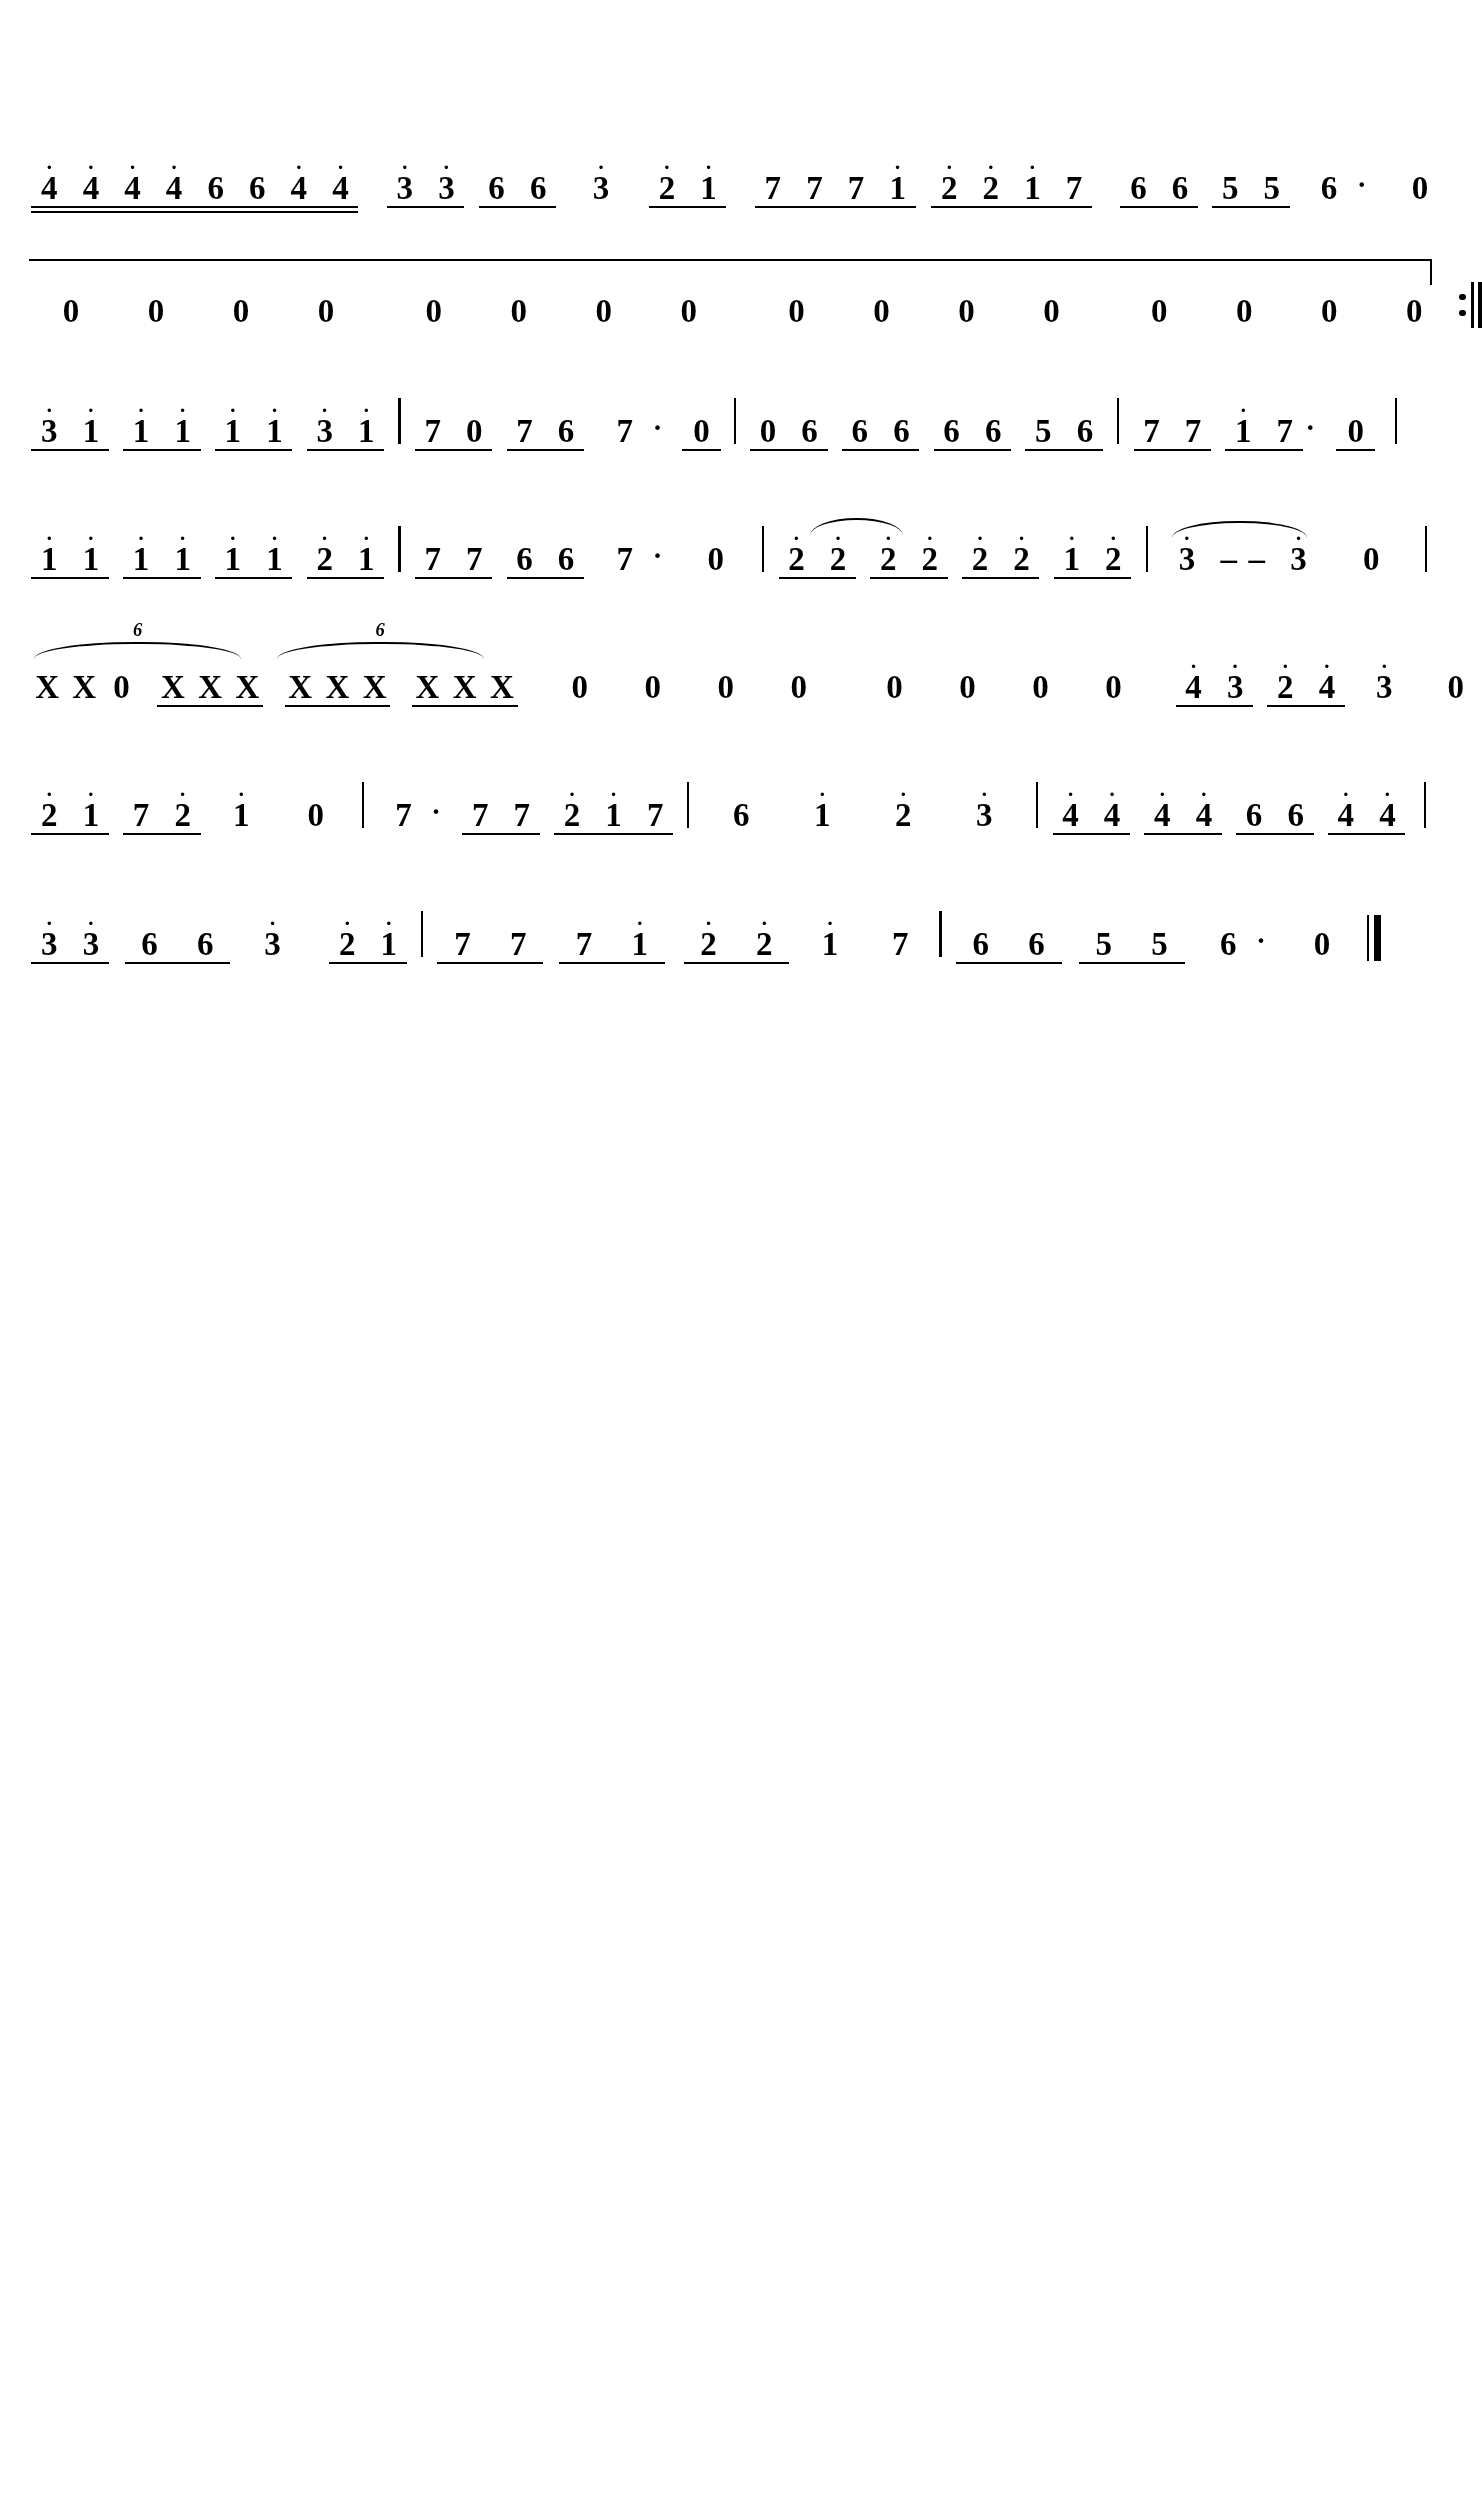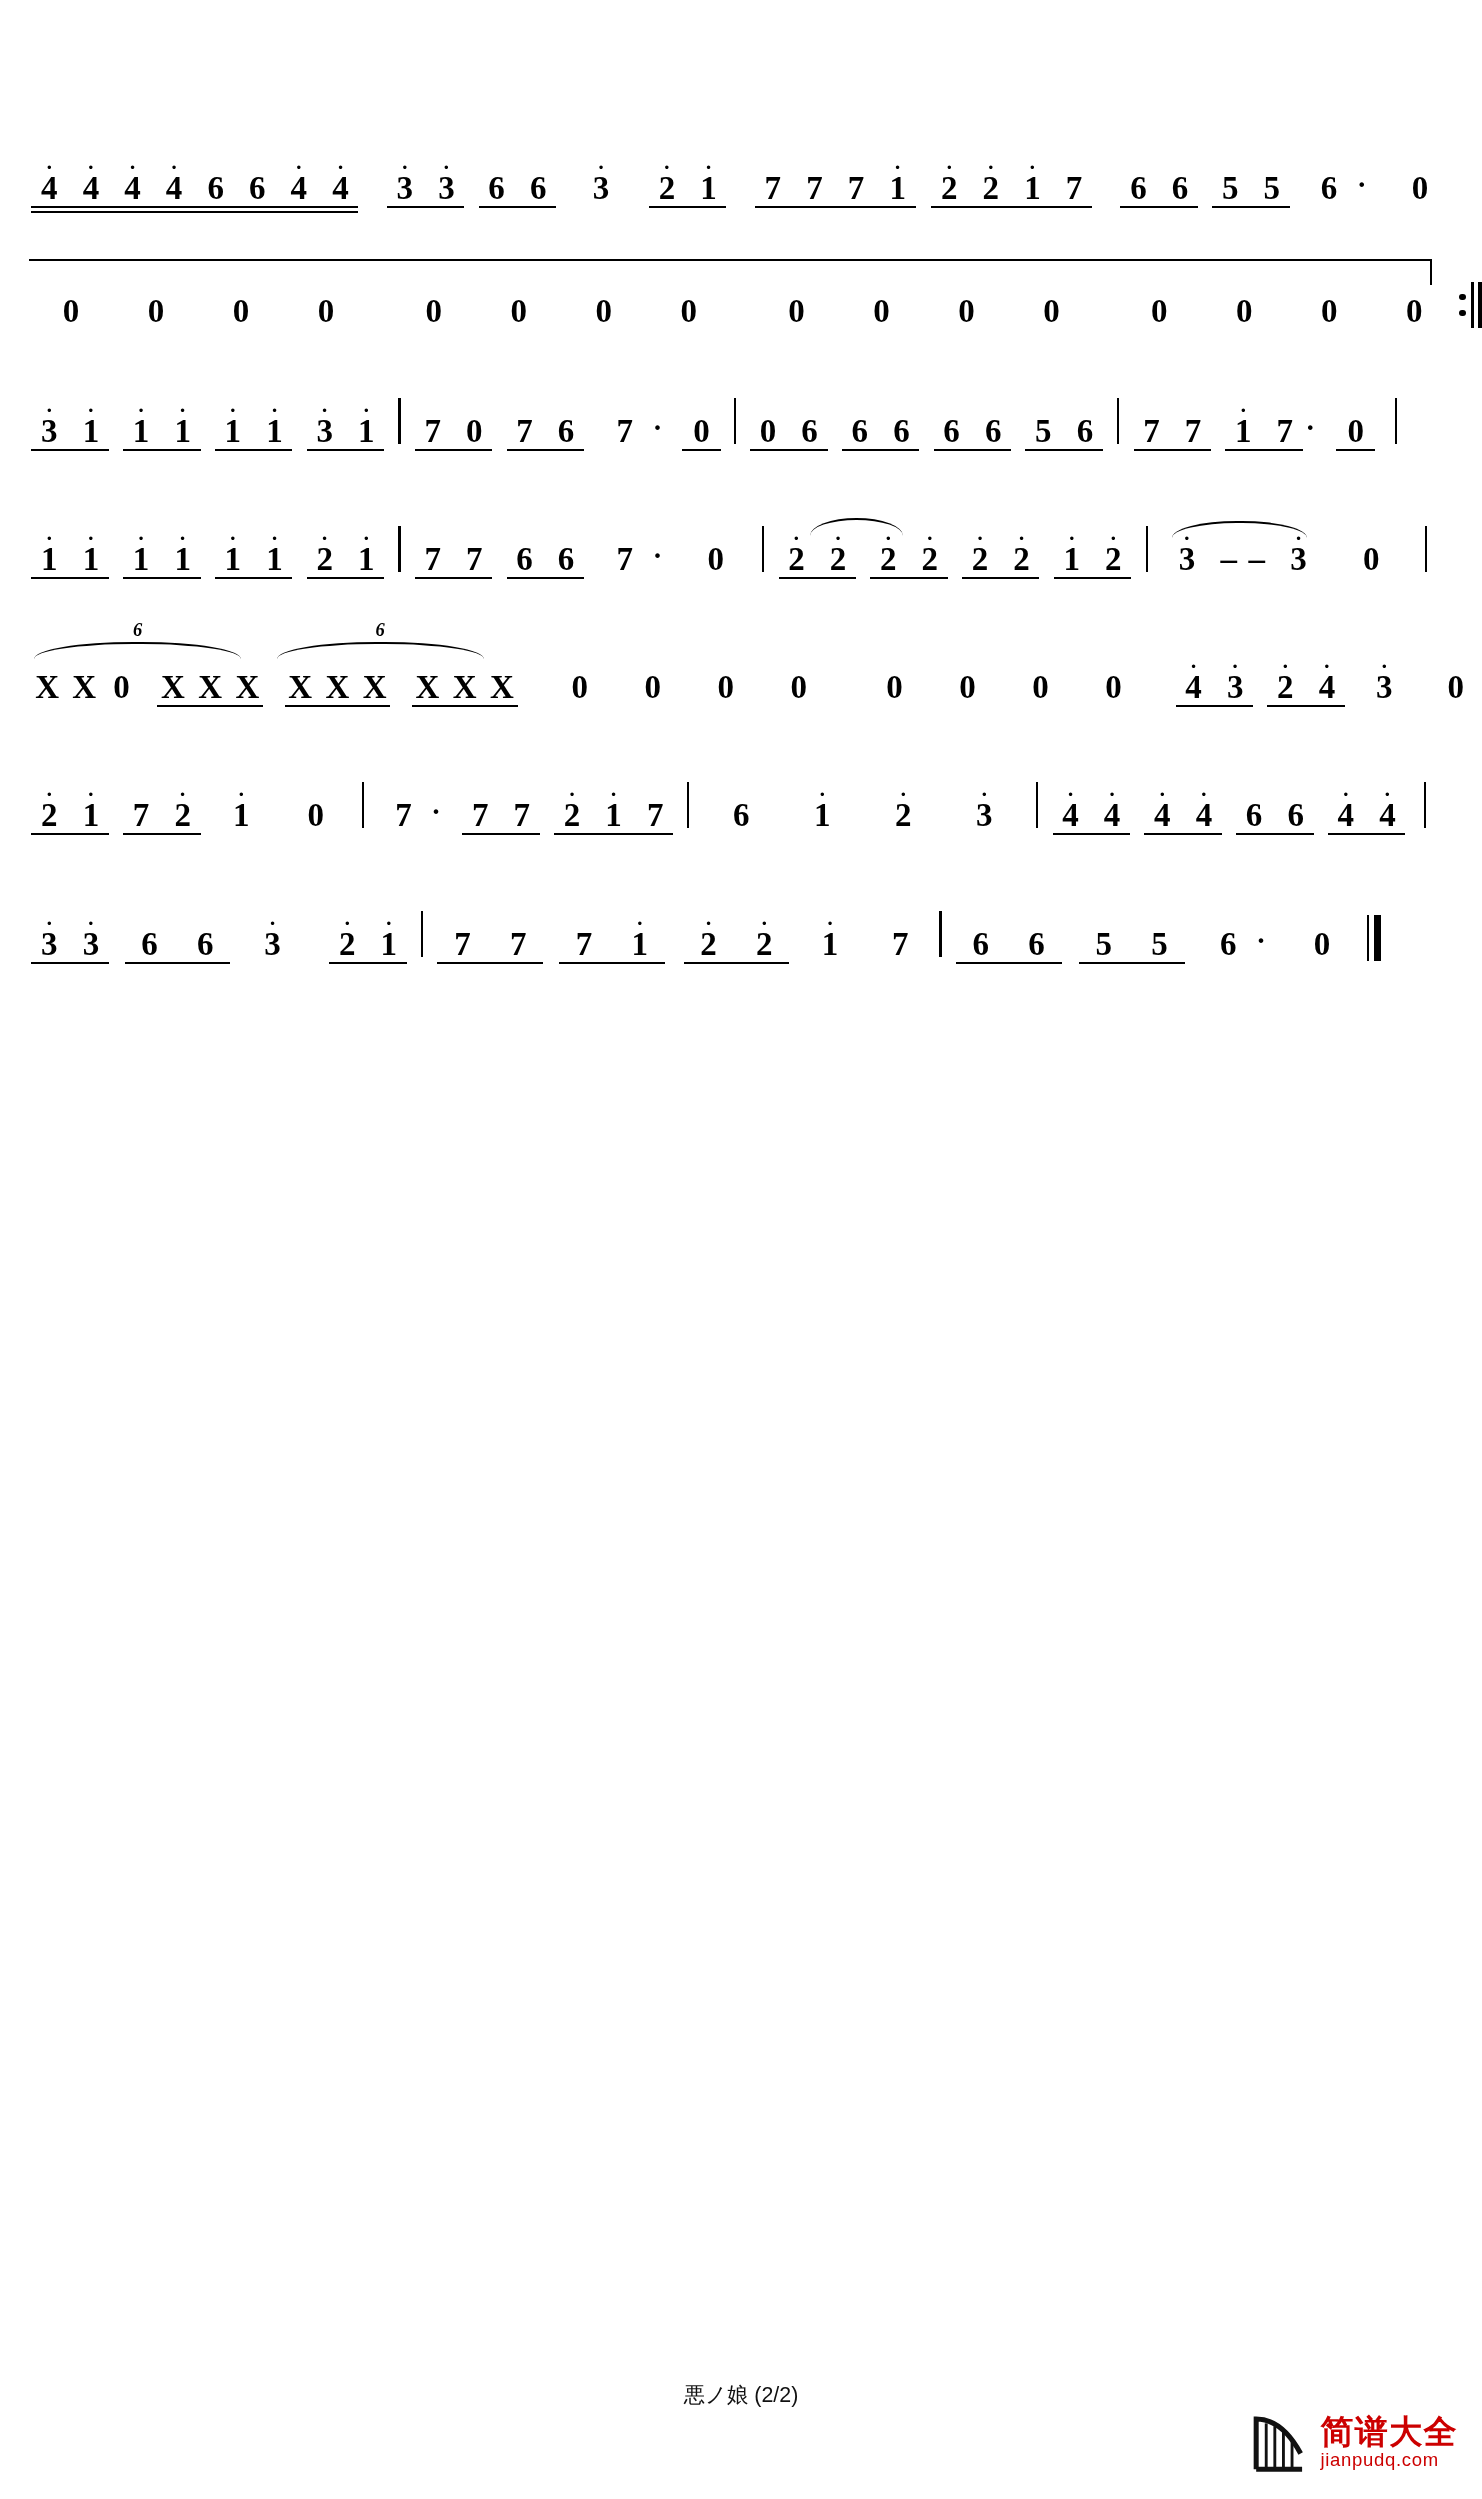--- a/index.html
+++ b/index.html
@@ -718,33 +718,16 @@
         <div class="augdot">·</div>
         <div class="n sp" style="margin-left:18.5px;">0</div>
       </div>
       <div class="final-bar">
         <div class="thin"></div>
         <div class="thick"></div>
       </div>
     </div>
   </div>
 
-  <div class="footer-title">悪ノ娘 (2/2)</div>
-
-  <div class="logo">
-    <div class="mark">
-      <svg width="66" height="66" viewBox="0 0 92 92" aria-hidden="true">
-        <path d="M10 84 L10 14 Q46 14 72 62" fill="none" stroke="#111111" stroke-width="7"></path>
-        <path d="M10 84 L74 84" fill="none" stroke="#111111" stroke-width="7"></path>
-        <line x1="24" y1="20" x2="24" y2="84" stroke="#111111" stroke-width="4"></line>
-        <line x1="36" y1="24" x2="36" y2="84" stroke="#111111" stroke-width="4"></line>
-        <line x1="48" y1="32" x2="48" y2="84" stroke="#111111" stroke-width="4"></line>
-        <line x1="60" y1="44" x2="60" y2="84" stroke="#111111" stroke-width="4"></line>
-      </svg>
-    </div>
-    <div class="txt">
-      <div class="cn">简谱大全</div>
-      <div class="en">jianpudq.com</div>
-    </div>
-  </div>
+
 
 </div>
 
 
 </body></html>

